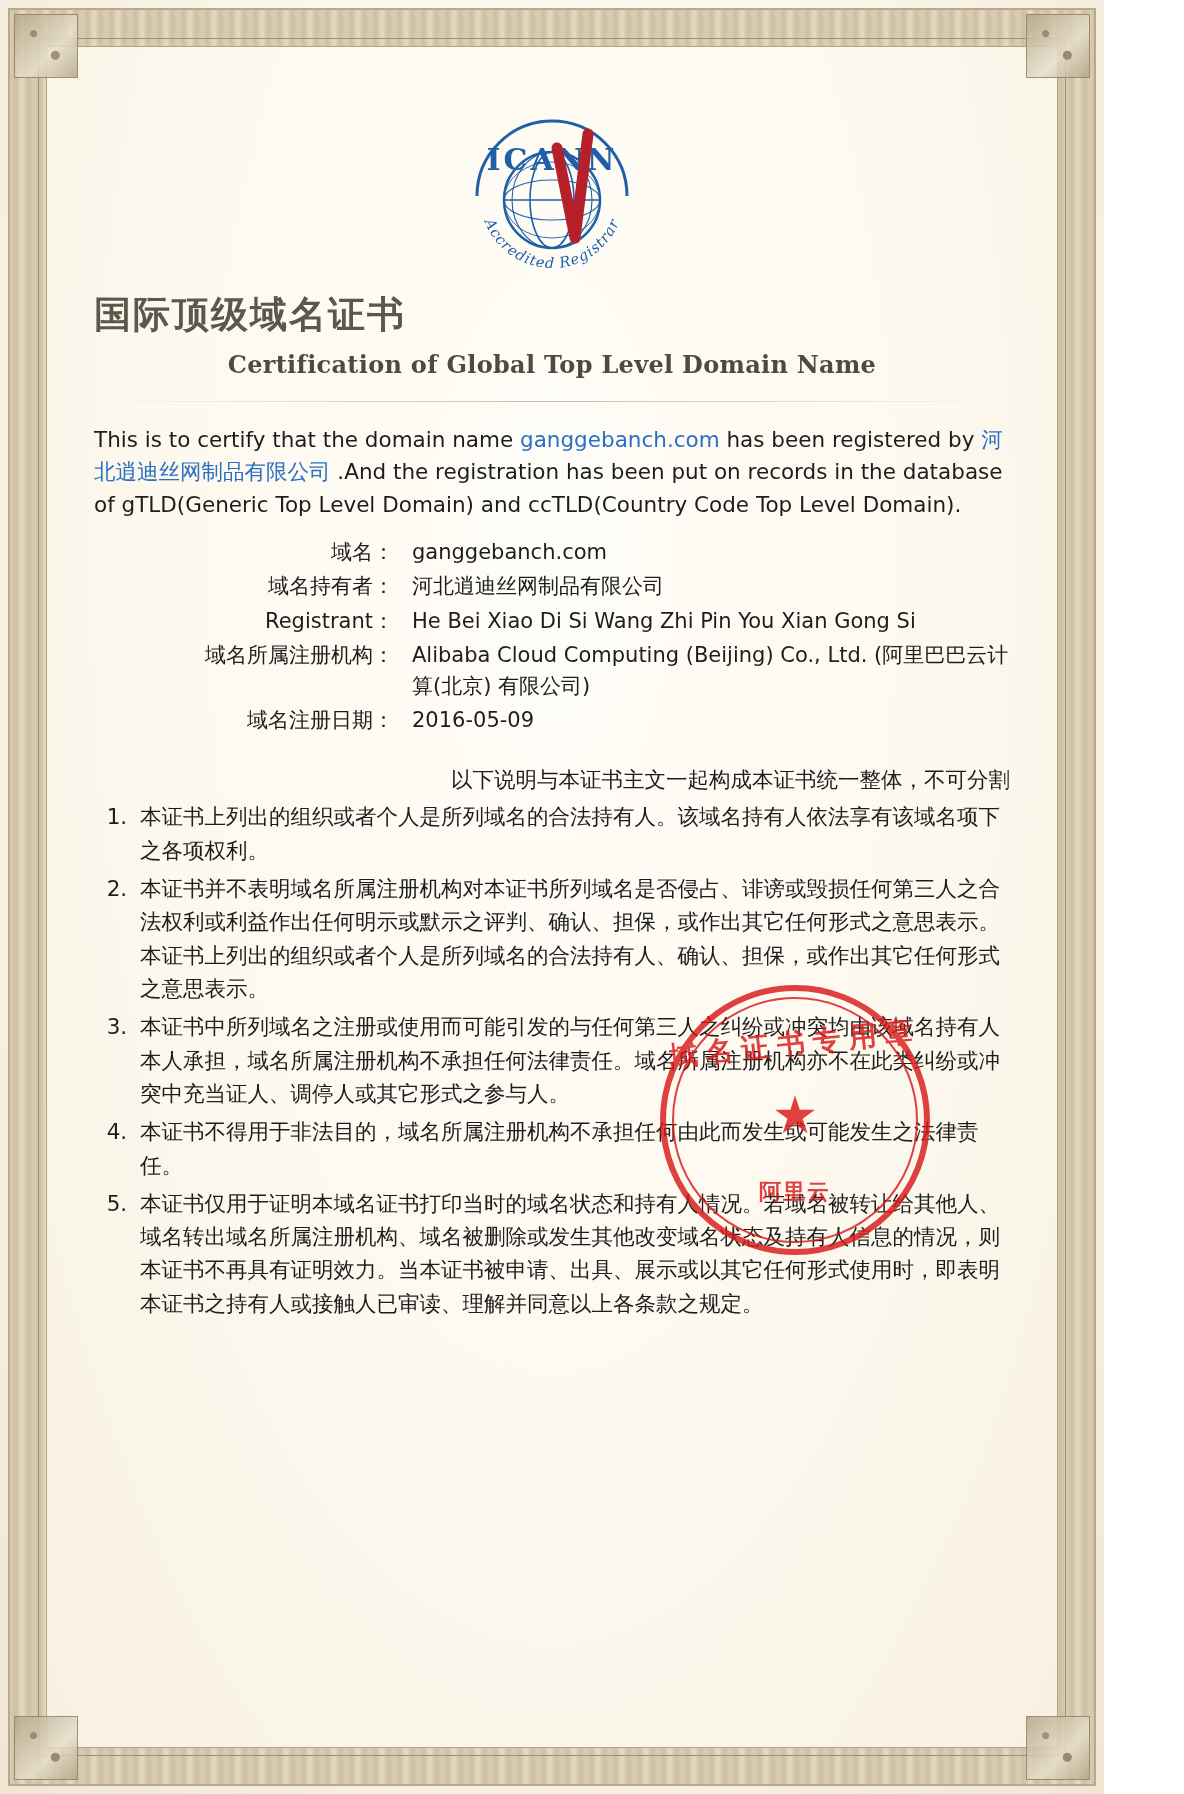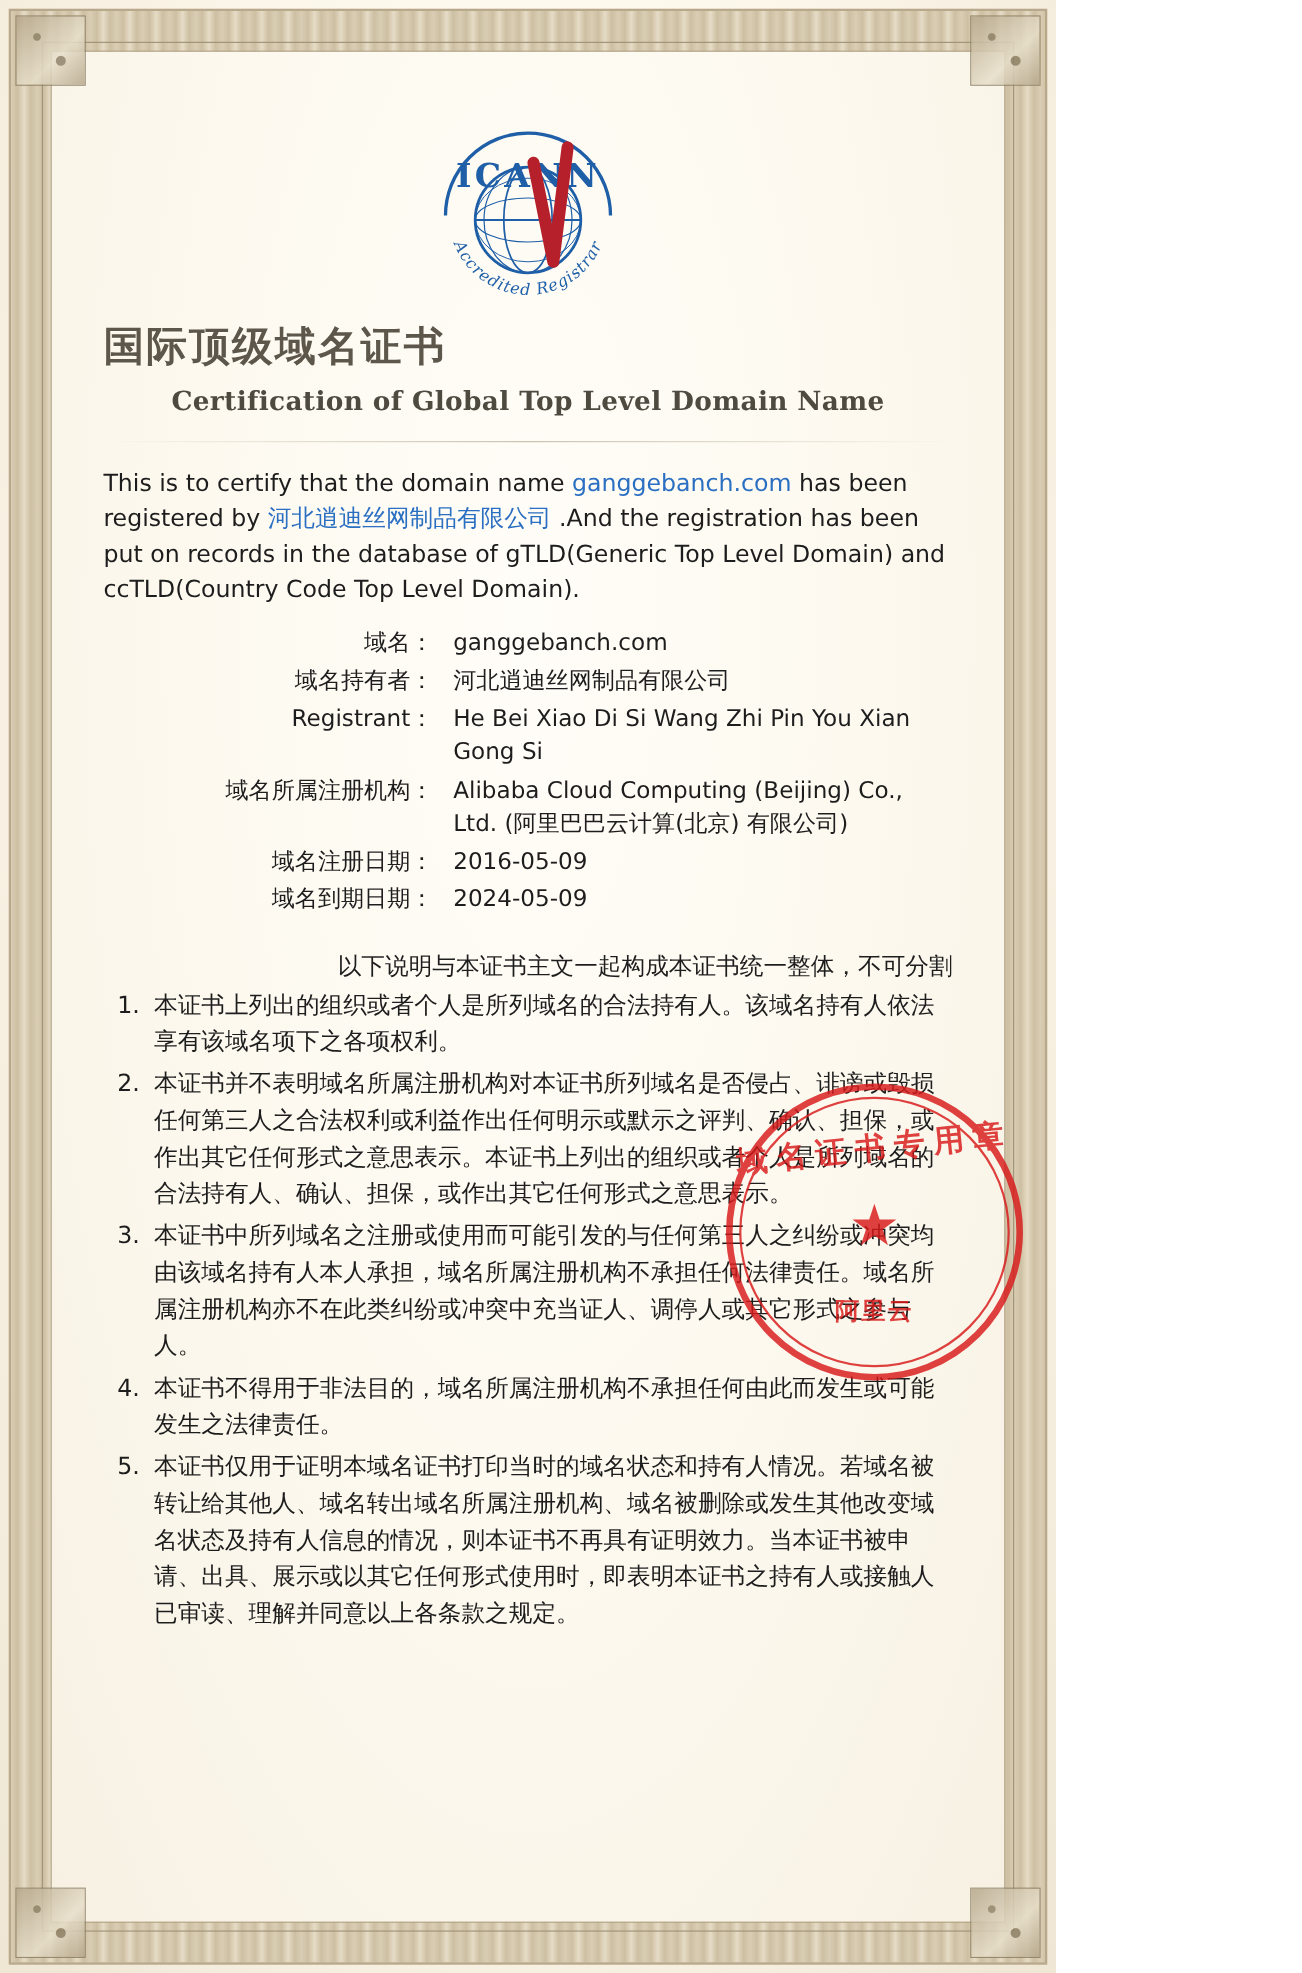--- a/index.html
+++ b/index.html
@@ -8,21 +8,21 @@
   }
   body {
     width: 1184px;
     height: 1794px;
     background: #ffffff;
     font-family: "DejaVu Sans", "Liberation Sans", sans-serif;
     overflow: hidden;
   }
   .certificate {
     position: relative;
-    width: 960px;
+    width: 1104px;
     height: 1794px;
     box-sizing: border-box;
     background:
       radial-gradient(ellipse at 50% 35%, #fffdf6 0%, #fdf8ec 45%, #f6efe0 75%, #efe6d4 100%);
   }
   
   .border-outer {
     position: absolute;
     left: 8px; top: 8px; right: 8px; bottom: 8px;
     border: 2px solid #b8a88c;
@@ -282,24 +282,20 @@
           <td class="value">He Bei Xiao Di Si Wang Zhi Pin You Xian Gong Si</td>
         </tr>
         <tr>
           <td class="label">域名所属注册机构：</td>
           <td class="value">Alibaba Cloud Computing (Beijing) Co., Ltd. (阿里巴巴云计算(北京) 有限公司)</td>
         </tr>
         <tr>
           <td class="label">域名注册日期：</td>
           <td class="value">2016-05-09</td>
         </tr>
-        <tr>
-          <td class="label">域名到期日期：</td>
-          <td class="value">2024-05-09</td>
-        </tr>
       </tbody>
     </table>
 
     <div class="notes-title">以下说明与本证书主文一起构成本证书统一整体，不可分割</div>
     <ol class="notes">
       <li>本证书上列出的组织或者个人是所列域名的合法持有人。该域名持有人依法享有该域名项下之各项权利。</li>
       <li>本证书并不表明域名所属注册机构对本证书所列域名是否侵占、诽谤或毁损任何第三人之合法权利或利益作出任何明示或默示之评判、确认、担保，或作出其它任何形式之意思表示。本证书上列出的组织或者个人是所列域名的合法持有人、确认、担保，或作出其它任何形式之意思表示。</li>
       <li>本证书中所列域名之注册或使用而可能引发的与任何第三人之纠纷或冲突均由该域名持有人本人承担，域名所属注册机构不承担任何法律责任。域名所属注册机构亦不在此类纠纷或冲突中充当证人、调停人或其它形式之参与人。</li>
       <li>本证书不得用于非法目的，域名所属注册机构不承担任何由此而发生或可能发生之法律责任。</li>
       <li>本证书仅用于证明本域名证书打印当时的域名状态和持有人情况。若域名被转让给其他人、域名转出域名所属注册机构、域名被删除或发生其他改变域名状态及持有人信息的情况，则本证书不再具有证明效力。当本证书被申请、出具、展示或以其它任何形式使用时，即表明本证书之持有人或接触人已审读、理解并同意以上各条款之规定。</li>

